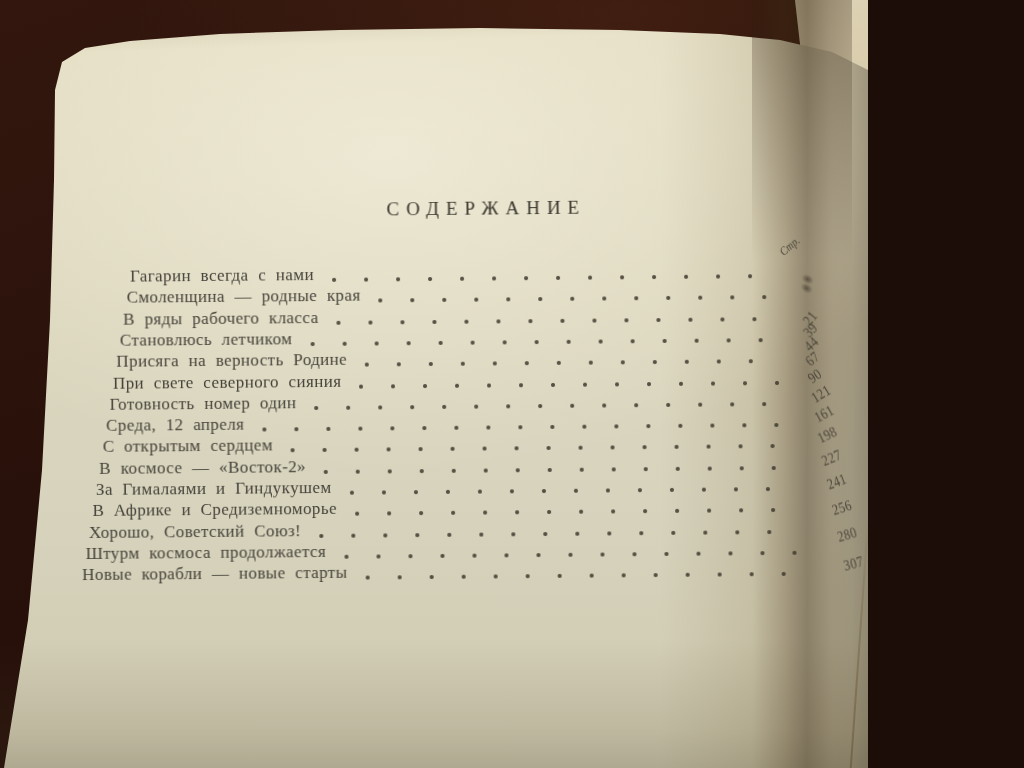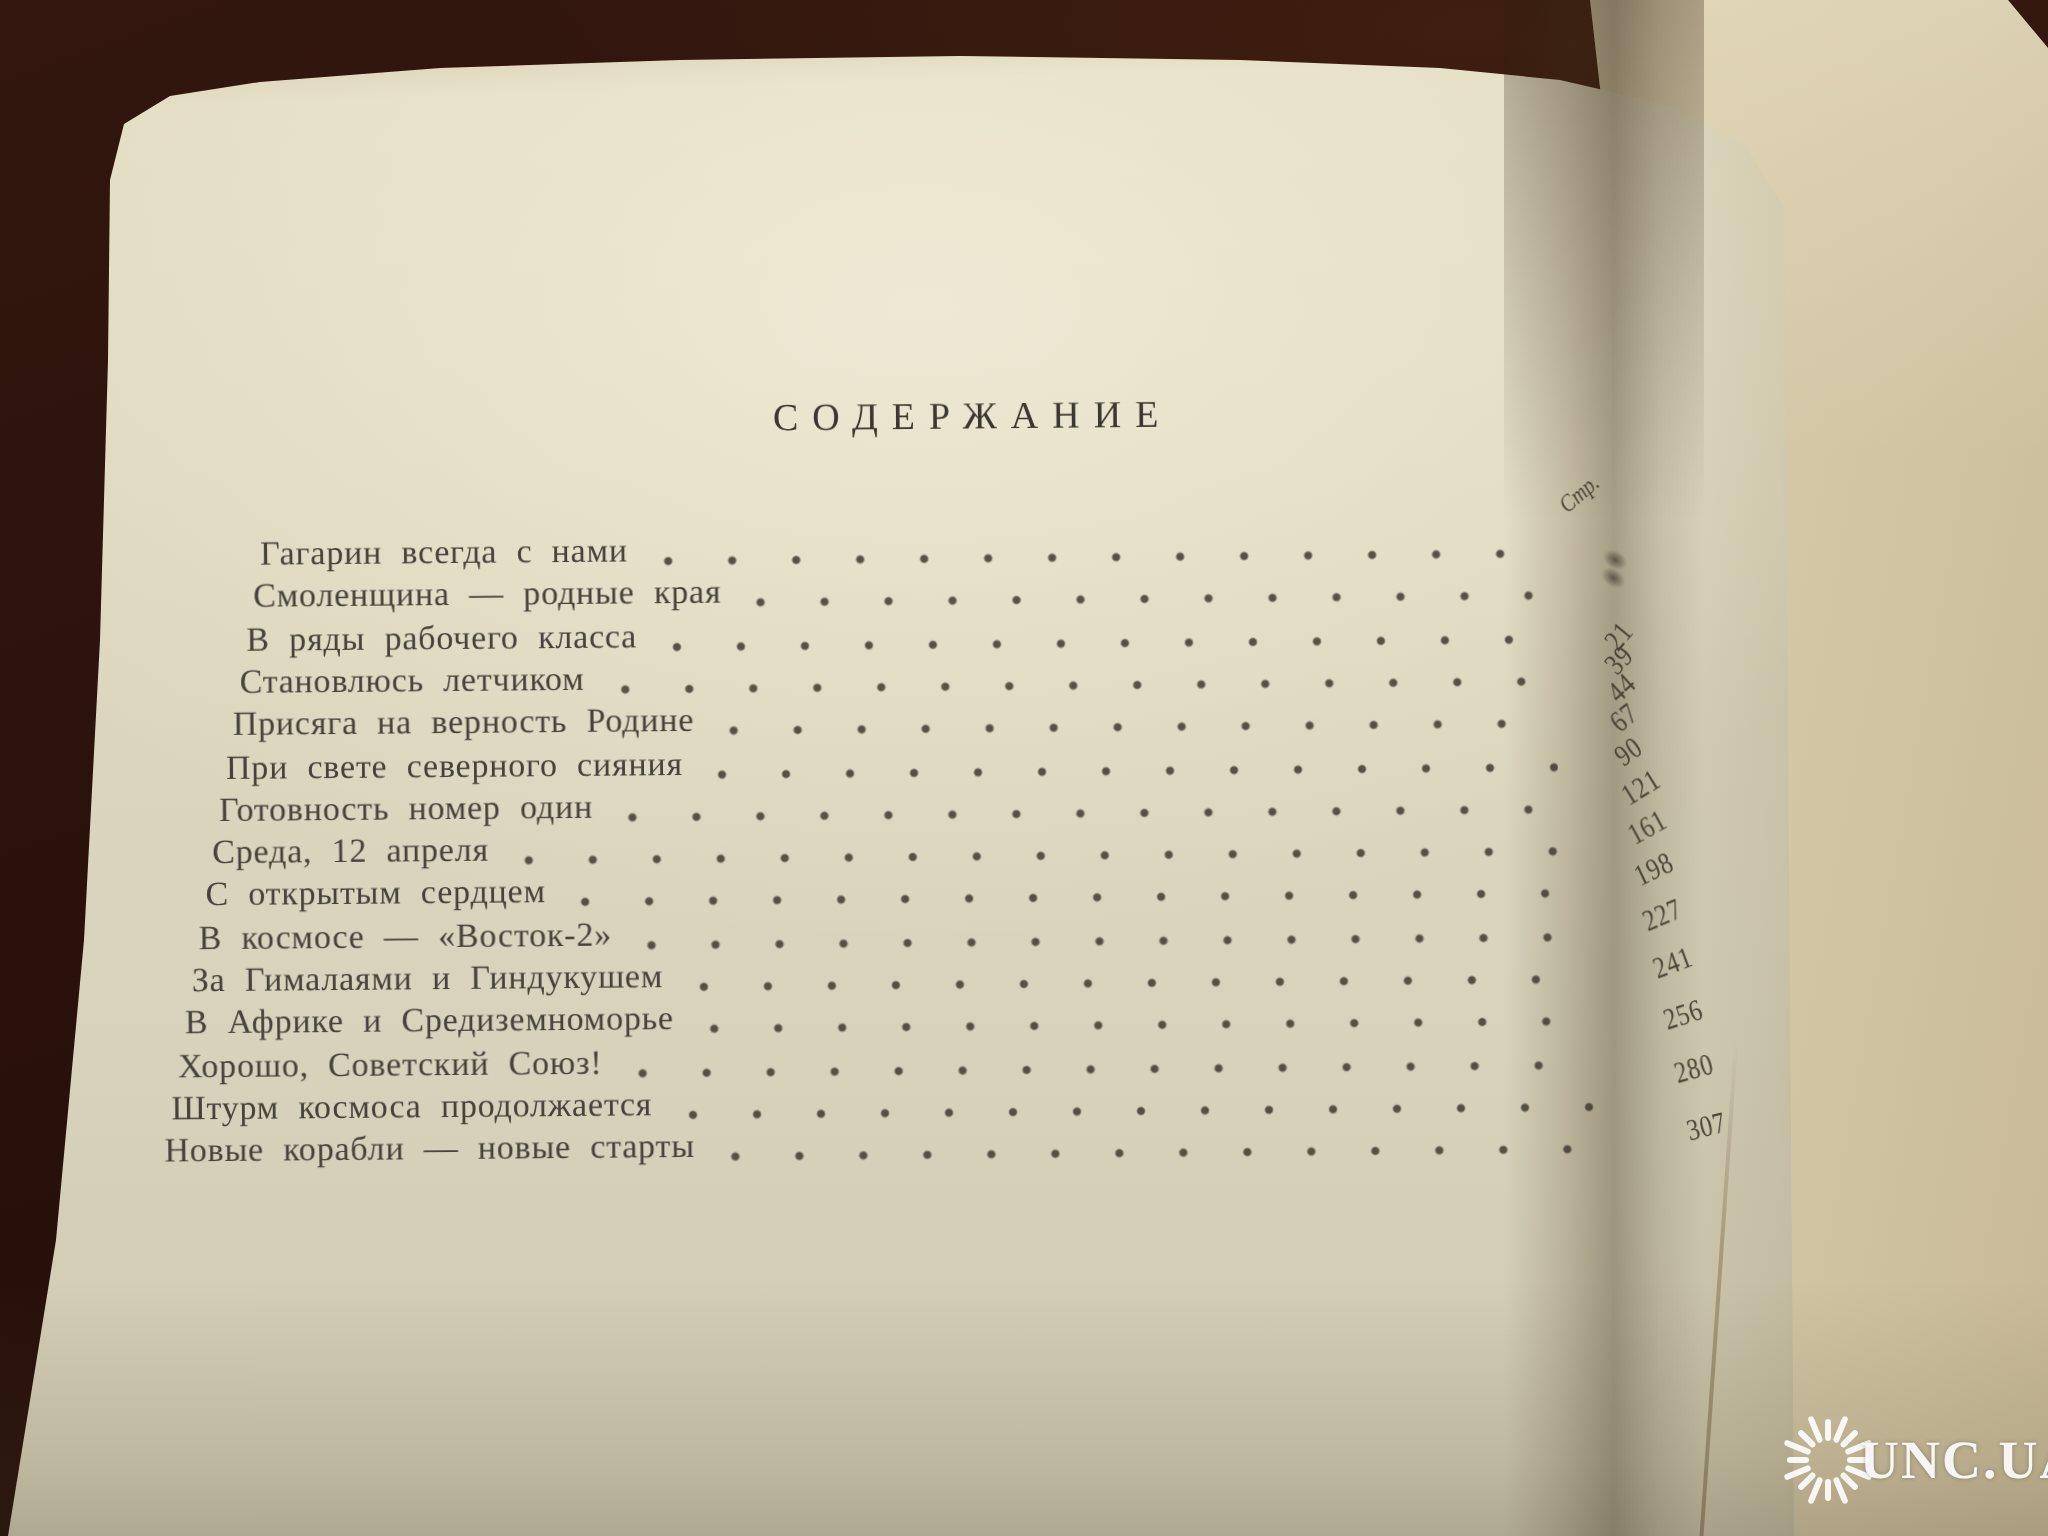--- a/index.html
+++ b/index.html
@@ -1,17 +1,17 @@
 <!DOCTYPE html>
 <html><head>
 <meta charset="utf-8">
 <style>
   html,body{margin:0;padding:0;background:#1c0d08;}
   #photo{
-    position:relative;width:1024px;height:768px;overflow:hidden;
+    position:relative;width:868px;height:768px;overflow:hidden;
     background:
       radial-gradient(700px 300px at 72% 2%, rgba(120,60,30,0.25), rgba(0,0,0,0) 70%),
       linear-gradient(160deg,#33170e 0%, #2a120b 40%, #200c07 100%);
     font-family:"Liberation Serif","DejaVu Serif",serif;
   }
   
   .page-right{
     position:absolute;inset:0;
     clip-path:polygon(795px 0px,803px 70px,813px 170px,825px 270px,837px 370px,
       848px 460px,858px 550px,866px 640px,871px 715px,873px 768px,

